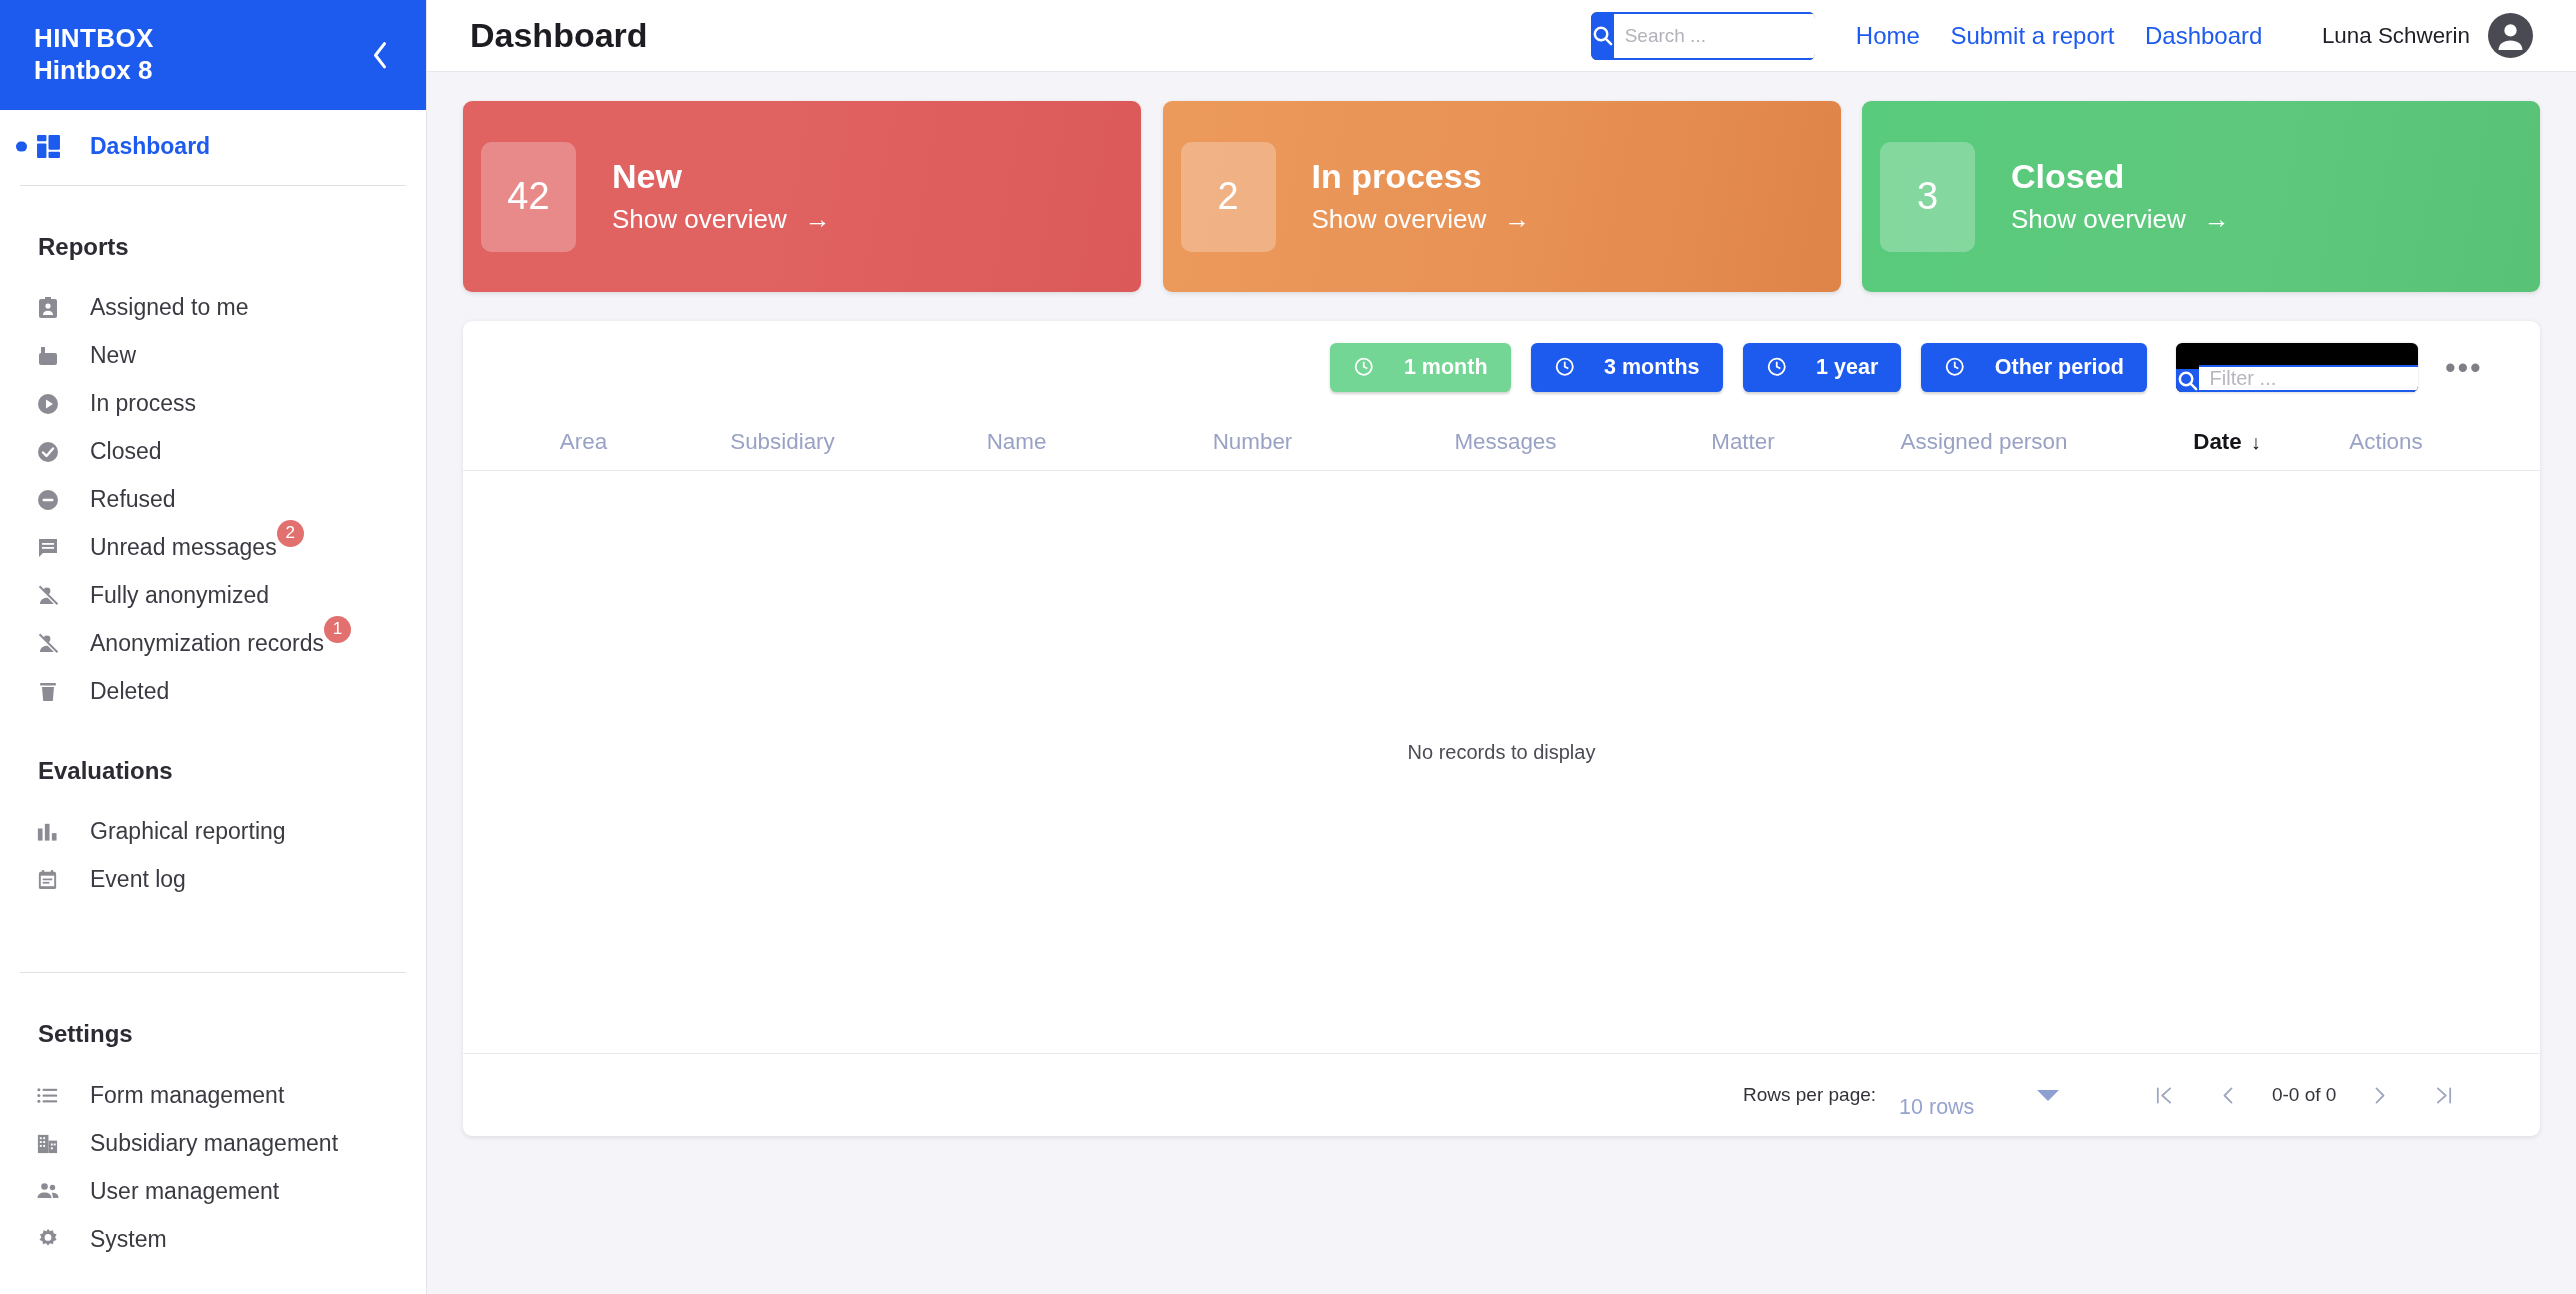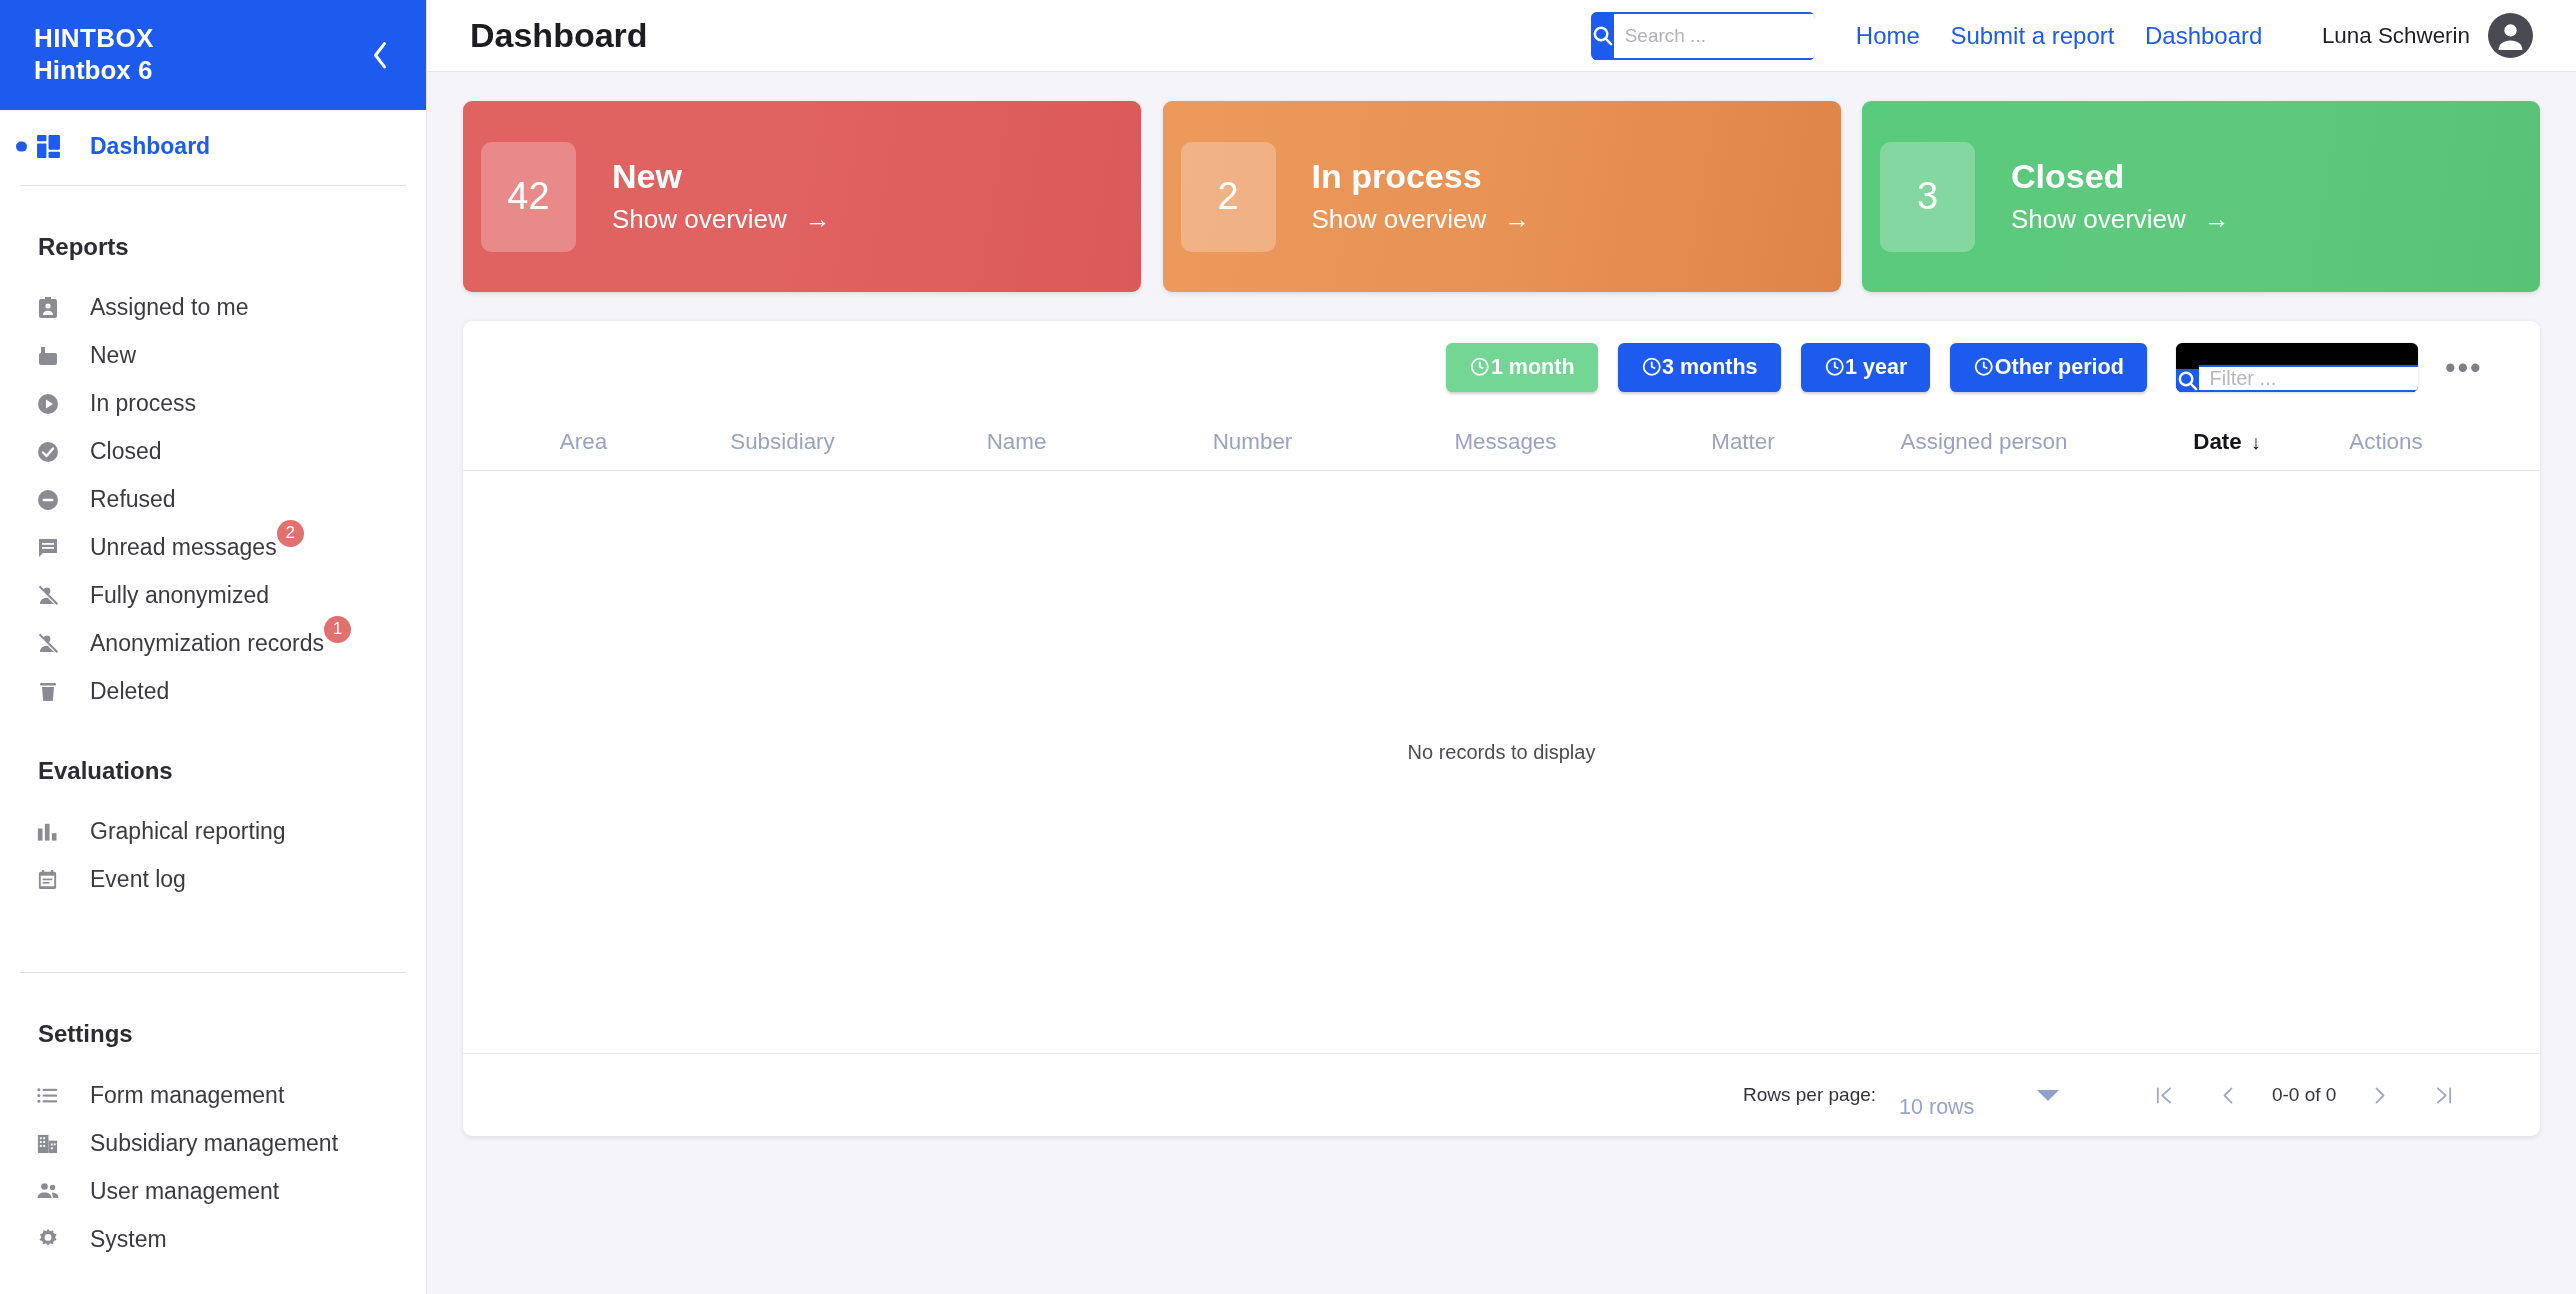--- a/index.html
+++ b/index.html
@@ -182,21 +182,21 @@
   #filter-bar {
     display: flex; align-items: center; justify-content: flex-end;
     padding: 21.5px 54px 0 0;
     gap: 20px;
   }
   .period-btn {
     height: 49px; border: none; border-radius: 6.3px;
     background: #1d5aee; color: #fff;
     font-size: 21.5px; font-weight: 700;
     padding: 0 23px;
-    display: inline-flex; align-items: center; gap: 0;
+    display: inline-flex; align-items: center; gap: 29px;
     cursor: pointer; white-space: nowrap;
     font-family: "Liberation Sans", sans-serif;
     box-shadow: 0 1.8px 2.7px rgba(0,0,0,.18);
     text-align: center;
   }
   .period-btn.selected { background: #73d694; }
   .filter-wrap {
     display: flex; align-items: flex-end; height: 49px;
     border-radius: 6.3px; overflow: hidden;
     background: #000000; width: 242px;
@@ -262,21 +262,21 @@
   }
   .pg-count { font-size: 19px; color: #34343c; padding: 0 12.6px; white-space: nowrap; }
 </style>
 </head>
 <body>
 
 <div id="sidebar">
   <div id="sidebar-header">
     <div class="brand-lines">
       <div class="brand-top">HINTBOX</div>
-      <div class="brand-sub">Hintbox 6</div>
+      <div class="brand-sub">Hintbox 8</div>
     </div>
     <button id="collapse-btn">
       <svg width="20" height="30.5" viewBox="0 0 22 34" fill="none" stroke="currentColor" stroke-width="3.4" stroke-linecap="round" stroke-linejoin="round">
           <polyline points="16,4 6,17 16,30"></polyline>
         </svg>
     </button>
   </div>
 
   <div class="nav-scroll">
     <div style="height:12.6px"></div>

